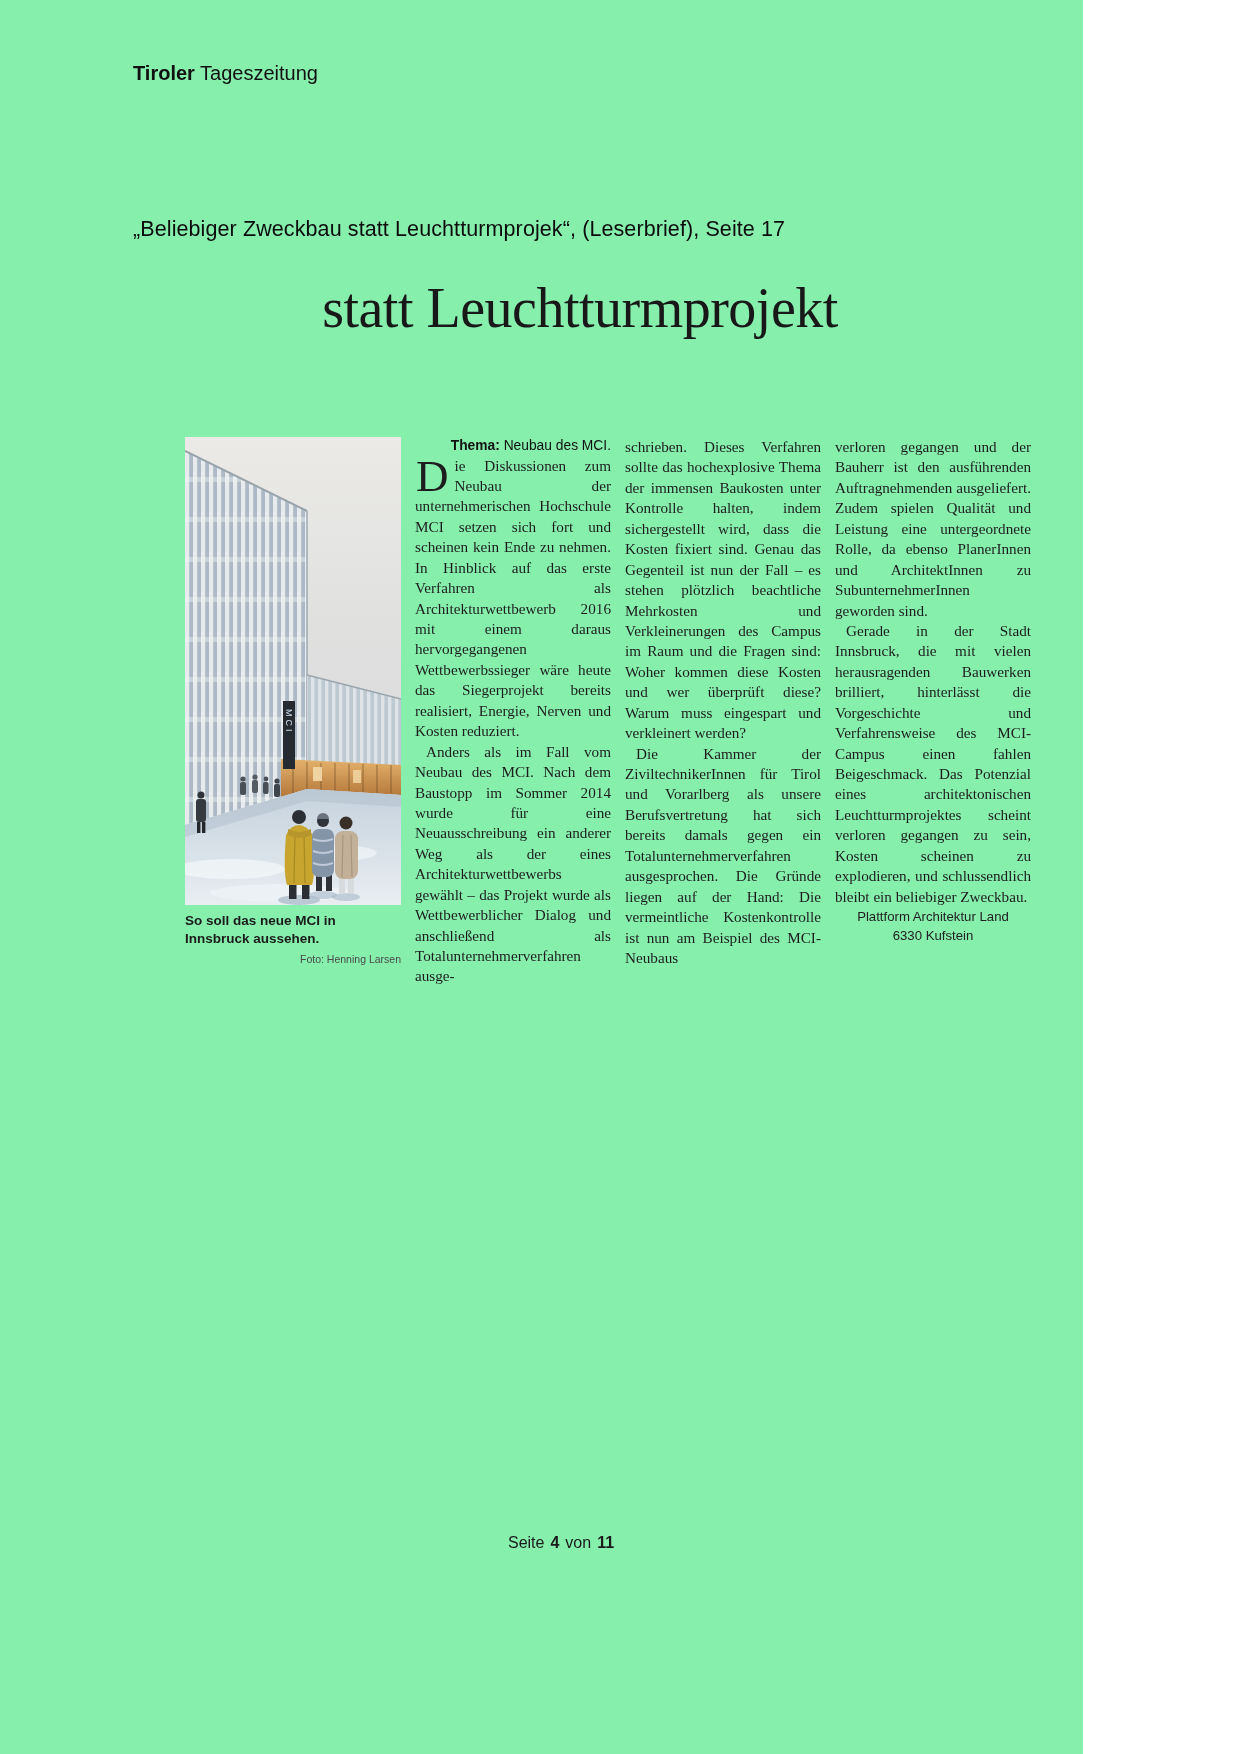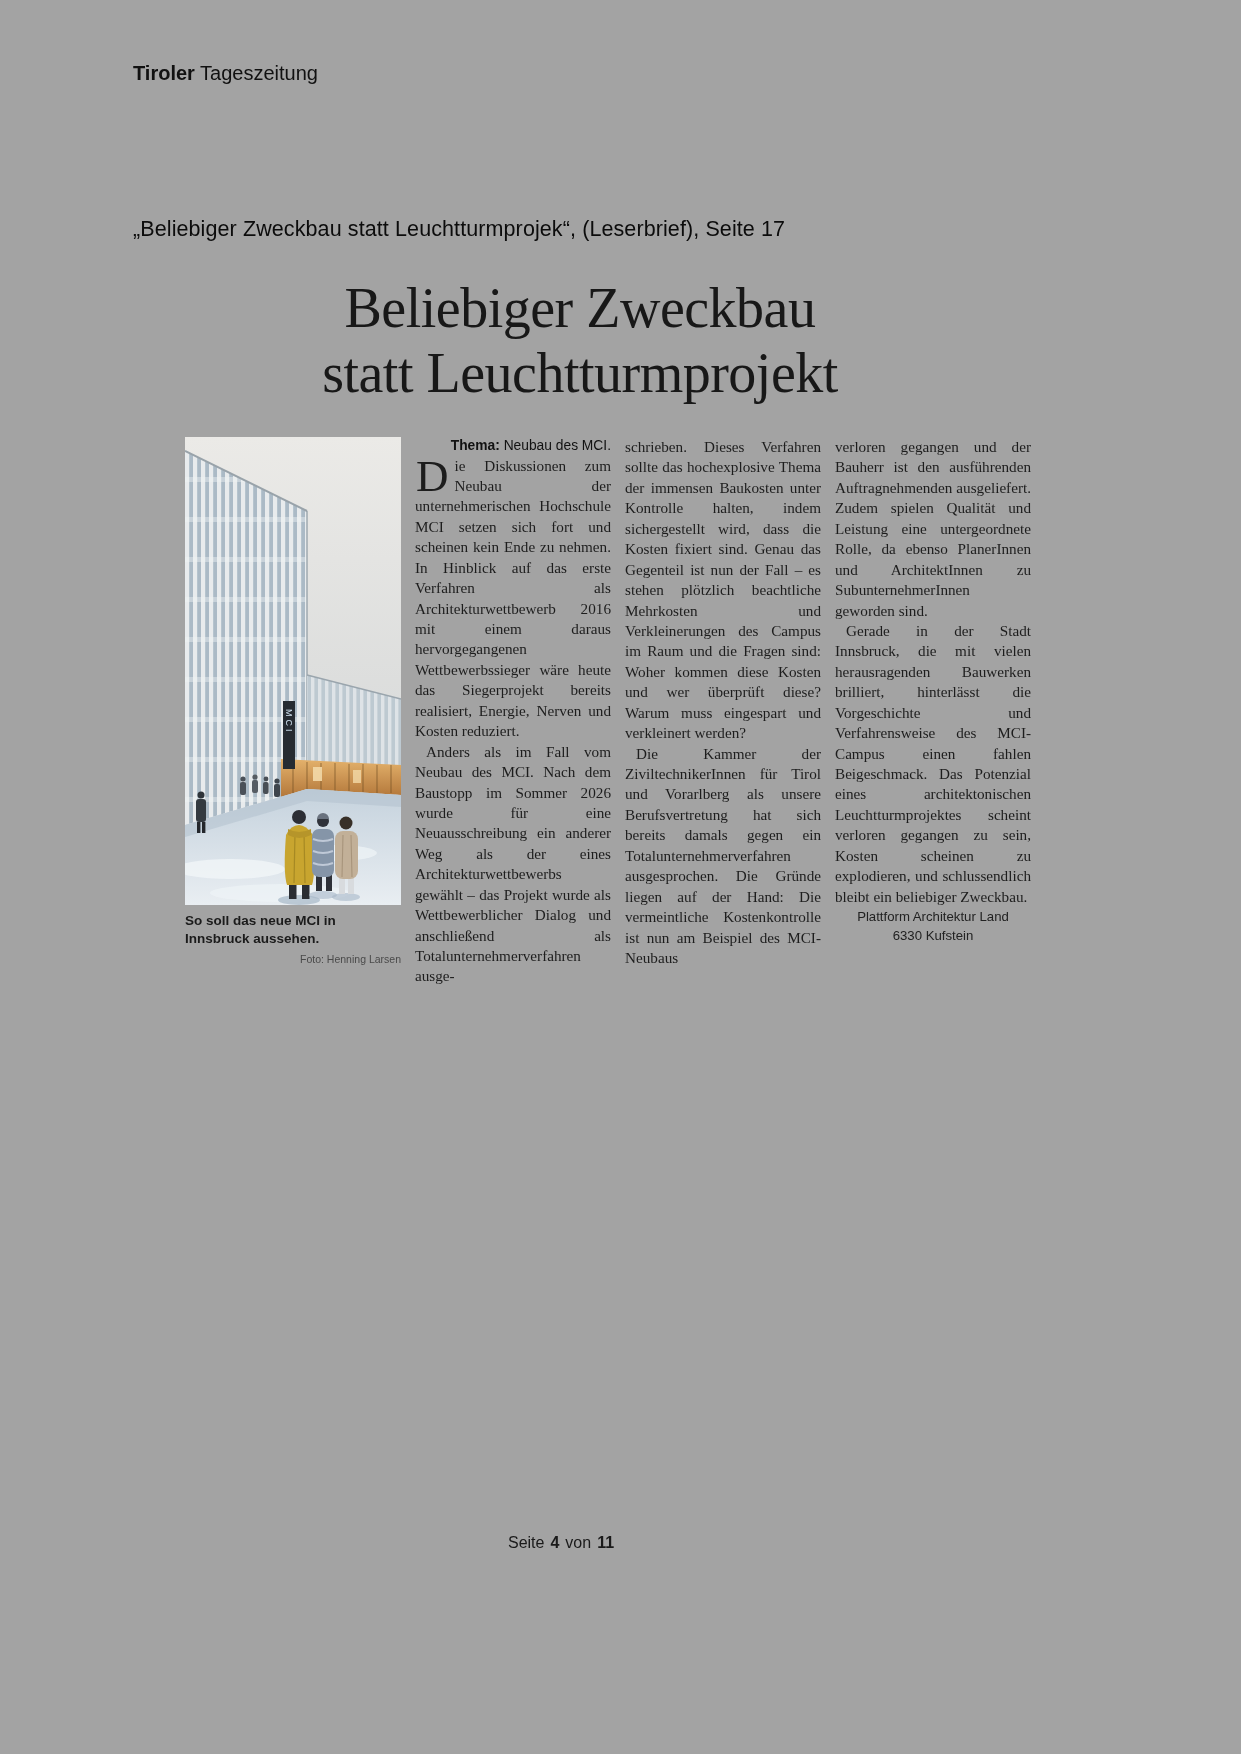--- a/index.html
+++ b/index.html
@@ -1,17 +1,17 @@
 <!DOCTYPE html>
 <html lang="de"><head>
 <meta charset="utf-8">
 <style>
   html,body { margin:0; padding:0; background:#ffffff; }
   .page {
-    position:relative; width:1241px; height:1754px; background:#a3a3a3;
+    position:relative; width:1083px; height:1754px; background:#86efac;
     font-family:"Liberation Sans", sans-serif; overflow:hidden; color:#1a1a1a;
   }
 
   .masthead { position:absolute; left:133px; top:62px; font-size:20px; color:#111; }
   .masthead .bold { font-weight:700; }
 
   .subject { position:absolute; left:133px; top:217px; font-size:21.5px; font-weight:400; color:#0c0c0c; letter-spacing:.1px; }
 
   .headline {
     position:absolute; left:140px; top:276px; width:880px; margin:0;
@@ -48,21 +48,20 @@
 
 <div class="page">
 
   <div class="masthead">
     <span class="bold">Tiroler</span><span> Tageszeitung</span>
   </div>
 
   <div class="subject">„Beliebiger Zweckbau statt Leuchtturmprojek“, (Leserbrief), Seite 17</div>
 
   <h1 class="headline">
-    <span>Beliebiger Zweckbau</span>
     <span>statt Leuchtturmprojekt</span>
   </h1>
 
   <div class="body-grid">
 
     <figure class="figure">
       <svg viewBox="0 0 216 468" xmlns="http://www.w3.org/2000/svg">
         <defs>
           <linearGradient id="sky" x1="0" y1="0" x2="0" y2="1">
             <stop offset="0" stop-color="#ebeae7"></stop>
@@ -171,21 +170,21 @@
       </svg>
       <figcaption>
         <span>So soll das neue MCI in Innsbruck aussehen.</span>
         <span class="credit">Foto: Henning Larsen</span>
       </figcaption>
     </figure>
 
     <div class="col">
       <p class="thema"><b>Thema:</b> <span>Neubau des MCI.</span></p>
       <p><span class="dropcap">D</span><span>ie Diskussionen zum Neubau der unternehmerischen Hochschule MCI setzen sich fort und scheinen kein Ende zu nehmen. In Hinblick auf das erste Verfahren als Architekturwettbewerb 2016 mit einem daraus hervorgegangenen Wettbewerbssieger wäre heute das Siegerprojekt bereits realisiert, Energie, Nerven und Kosten reduziert.</span></p>
-      <p class="indent cont-last">Anders als im Fall vom Neubau des MCI. Nach dem Baustopp im Sommer 2026 wurde für eine Neuausschreibung ein anderer Weg als der eines Architekturwettbewerbs gewählt – das Projekt wurde als Wettbewerblicher Dialog und anschließend als Totalunternehmerverfahren ausge-</p>
+      <p class="indent cont-last">Anders als im Fall vom Neubau des MCI. Nach dem Baustopp im Sommer 2014 wurde für eine Neuausschreibung ein anderer Weg als der eines Architekturwettbewerbs gewählt – das Projekt wurde als Wettbewerblicher Dialog und anschließend als Totalunternehmerverfahren ausge-</p>
     </div>
 
     <div class="col">
       <p>schrieben. Dieses Verfahren sollte das hochexplosive Thema der immensen Baukosten unter Kontrolle halten, indem sichergestellt wird, dass die Kosten fixiert sind. Genau das Gegenteil ist nun der Fall – es stehen plötzlich beachtliche Mehrkosten und Verkleinerungen des Campus im Raum und die Fragen sind: Woher kommen diese Kosten und wer überprüft diese? Warum muss eingespart und verkleinert werden?</p>
       <p class="indent cont-last">Die Kammer der ZiviltechnikerInnen für Tirol und Vorarlberg als unsere Berufsvertretung hat sich bereits damals gegen ein Totalunternehmerverfahren ausgesprochen. Die Gründe liegen auf der Hand: Die vermeintliche Kostenkontrolle ist nun am Beispiel des MCI-Neubaus</p>
     </div>
 
     <div class="col">
       <p>verloren gegangen und der Bauherr ist den ausführenden Auftragnehmenden ausgeliefert. Zudem spielen Qualität und Leistung eine untergeordnete Rolle, da ebenso PlanerInnen und ArchitektInnen zu SubunternehmerInnen geworden sind.</p>
       <p class="indent">Gerade in der Stadt Innsbruck, die mit vielen herausragenden Bauwerken brilliert, hinterlässt die Vorgeschichte und Verfahrensweise des MCI-Campus einen fahlen Beigeschmack. Das Potenzial eines architektonischen Leuchtturmprojektes scheint verloren gegangen zu sein, Kosten scheinen zu explodieren, und schlussendlich bleibt ein beliebiger Zweckbau.</p>

